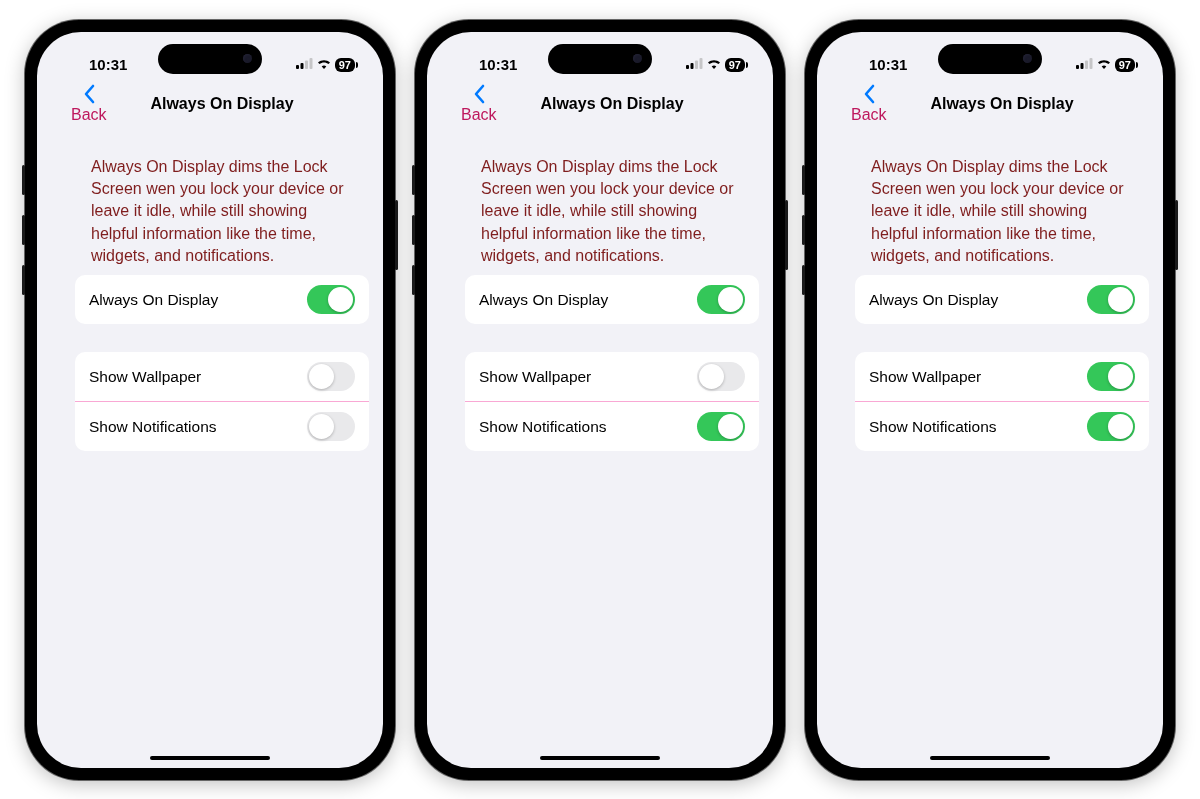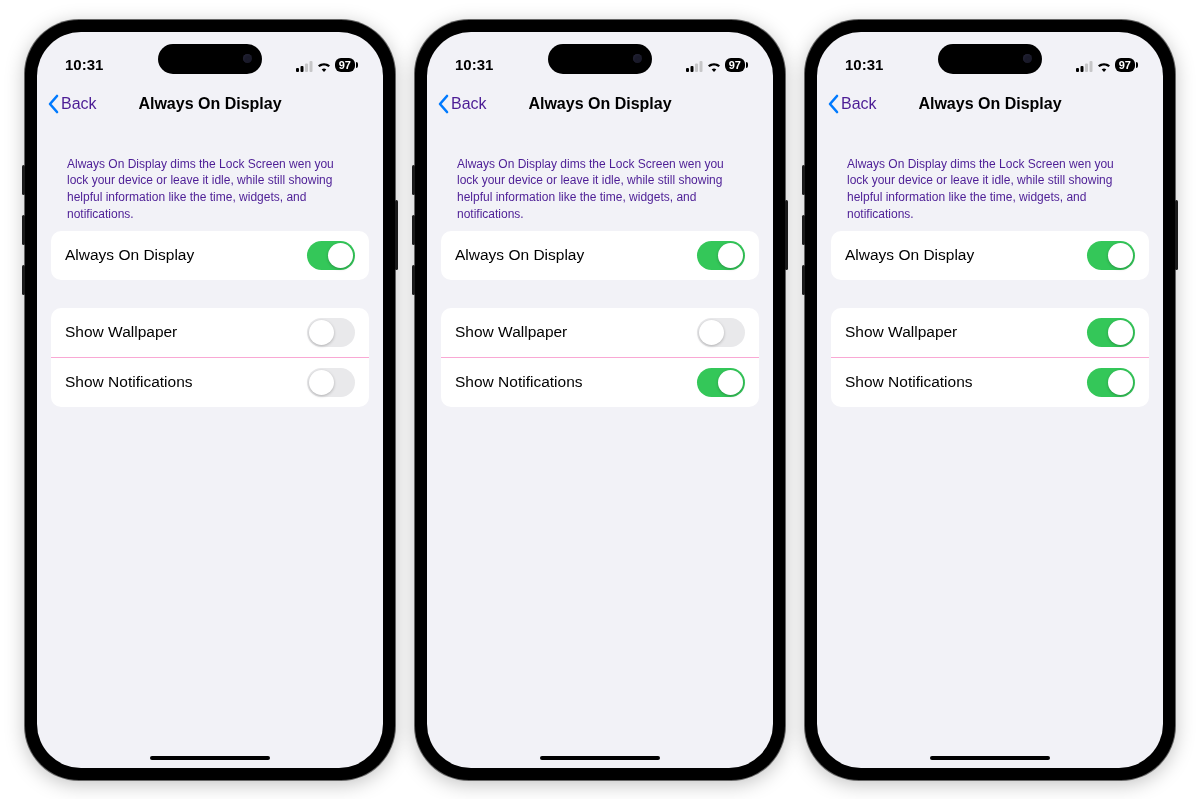--- a/index.html
+++ b/index.html
@@ -41,20 +41,21 @@
     width: 3px;
     height: 70px;
   }
   .screen {
     width: 100%;
     height: 100%;
     background: #f2f2f7;
     border-radius: 44px;
     overflow: hidden;
     position: relative;
+    padding-left: 24px;
   }
   .dynamic-island {
     position: absolute;
     top: 12px;
     left: 50%;
     transform: translateX(-50%);
     width: 104px;
     height: 30px;
     background: #000;
     border-radius: 20px;
@@ -73,21 +74,21 @@
     justify-content: space-between;
     align-items: center;
     padding: 16px 28px 0 28px;
     height: 50px;
     font-size: 15px;
     font-weight: 600;
     color: #000;
   }
   .status-right {
     display: flex;
-    align-items: flex-end;
+    align-items: flex-start;
     gap: 3px;
   }
   .status-right svg { display:block; }
   .battery-box {
     display:flex;align-items:center;gap:1px;
     background:#000;color:#fff;
     border-radius:6px;
     padding:1px 4px;
     font-size:11px;font-weight:700;
     position:relative;
@@ -98,31 +99,32 @@
   }
   .nav-bar {
     display:flex;
     align-items:center;
     position:relative;
     height:44px;
     padding:0 10px;
   }
   .back-btn {
     display:flex;align-items:center;gap:2px;
-    color:#4c1d95;font-size:16px;
+    color:#be185d;font-size:16px;
     z-index:2;
+    flex-direction:column;
   }
   .nav-title {
     position:absolute;left:0;right:0;text-align:center;
     font-size:16px;font-weight:600;color:#000;
   }
   .content { padding: 0 14px; }
   .desc {
-    font-size:12px;
-    color:#4c1d95;
+    font-size:16px;
+    color:#7f1d1d;
     padding: 30px 16px 8px 16px;
     line-height:1.4;
   }
   .group {
     background:#fff;
     border-radius:10px;
     overflow:hidden;
     margin-bottom:28px;
   }
   .row {

